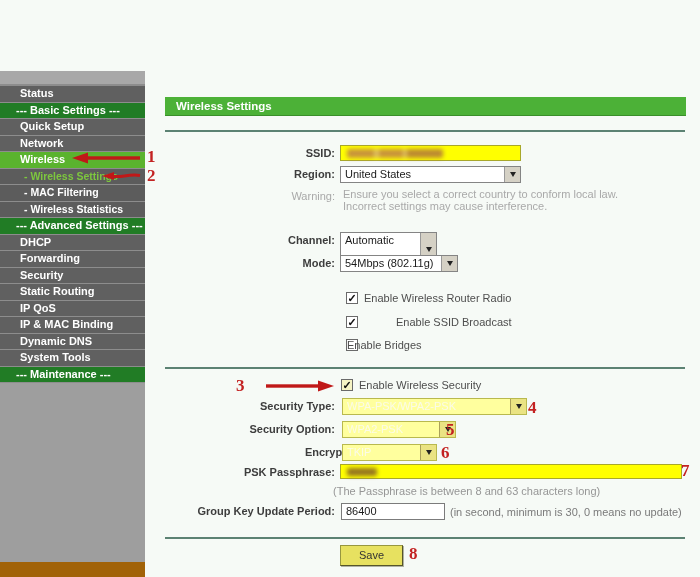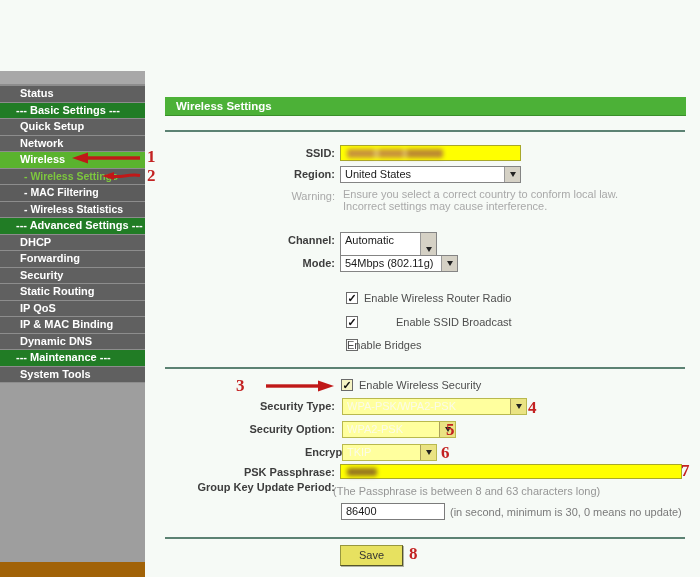--- a/index.html
+++ b/index.html
@@ -83,22 +83,22 @@
     <div class="side-item subitem">- MAC Filtering</div>
     <div class="side-item subitem">- Wireless Statistics</div>
     <div class="side-item section">--- Advanced Settings ---</div>
     <div class="side-item">DHCP</div>
     <div class="side-item">Forwarding</div>
     <div class="side-item">Security</div>
     <div class="side-item">Static Routing</div>
     <div class="side-item">IP QoS</div>
     <div class="side-item">IP &amp; MAC Binding</div>
     <div class="side-item">Dynamic DNS</div>
+    <div class="side-item">System Tools</div>
     <div class="side-item section">--- Maintenance ---</div>
-    <div class="side-item">System Tools</div>
     <div class="side-filler"></div>
   </div>
 
   <div class="content">
     <div class="page-header-bar">Wireless Settings</div>
     <div class="sep sep1"></div>
 
     <div class="flabel" style="top:74px;">SSID:</div>
     <div class="tinput hl-bright" style="left:195px; top:74px; width:181px; height:16px;">
       <div class="blob ssid"></div>
@@ -155,21 +155,21 @@
       <span class="sel-txt">TKIP</span>
       <span class="sel-btn"></span>
     </div>
 
     <div class="flabel" style="top:393px;">PSK Passphrase:</div>
     <div class="tinput hl-bright" style="left:195px; top:393px; width:342px; height:15px;">
       <div class="blob psk"></div>
     </div>
     <div class="note" style="left:188px; top:415px;">(The Passphrase is between 8 and 63 characters long)</div>
 
-    <div class="flabel" style="top:408px; line-height:17px;text-align:right;">Group Key Update Period:</div>
+    <div class="flabel" style="top:432px; line-height:17px;text-align:right;">Group Key Update Period:</div>
     <div class="tinput" style="left:196px; top:432px; width:104px; height:17px; line-height:15px;">86400</div>
     <div class="note" style="left:305px; top:436px; color:#7a7a7a;">(in second, minimum is 30, 0 means no update)</div>
 
     <div class="sep sep3"></div>
 
     <div class="save-btn">Save</div>
   </div>
 
   <svg class="ann-arrow" style="left:70px; top:150px;" width="72" height="16">
     <polygon points="2,8 18,2.5 18,13.5" fill="#c01818"></polygon>

